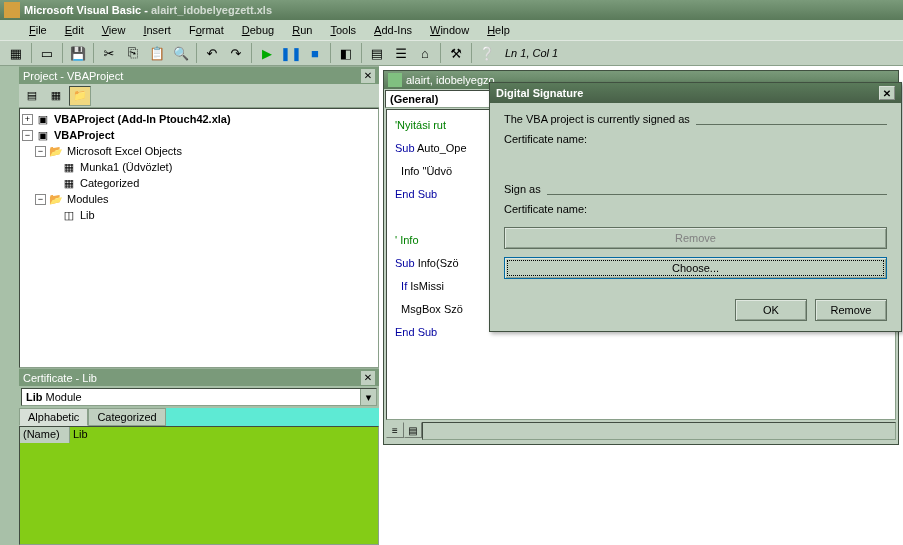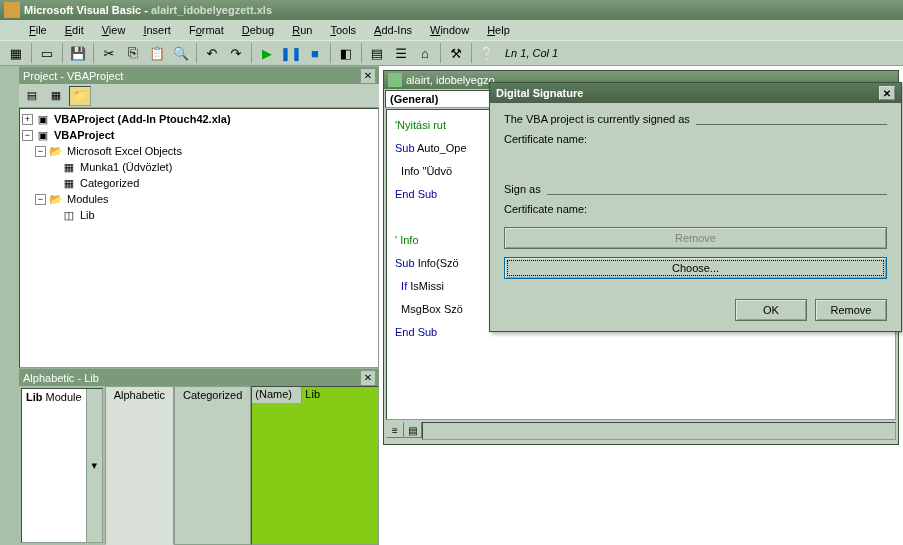--- a/index.html
+++ b/index.html
@@ -37,25 +37,25 @@
   .proj-tool.active { border: 1px inset #8aa08a; background: #f0d880; }
   .tree { background: #fff; flex: 1; overflow: auto; padding: 2px; border: 1px inset #8aa08a; }
   .tree-row { display: flex; align-items: center; height: 16px; white-space: nowrap; }
   .tree-toggle { width: 11px; height: 11px; border: 1px solid #888; display: flex; align-items: center; justify-content: center; font-size: 9px; line-height: 1; margin-right: 2px; background: #fff; cursor: pointer; }
   .tree-spacer { width: 13px; display: inline-block; }
   .tree-icon { width: 16px; height: 14px; margin-right: 3px; display: inline-flex; align-items: center; justify-content: center; font-size: 11px; }
   .tree-label { cursor: pointer; }
   .tree-label.bold { font-weight: bold; }
   
   
-  .props { display: flex; flex-direction: row; }
+  .props { display: flex; flex-direction: column; }
   .prop-combo { display: flex; border: 1px inset #8aa08a; background: #fff; margin: 2px; }
   .prop-combo-text { flex: 1; padding: 2px 4px; }
   .prop-combo-btn { width: 16px; background: #c0d0c0; border-left: 1px solid #8aa08a; display: flex; align-items: center; justify-content: center; cursor: pointer; }
-  .prop-tabs { display: flex; background: #e5e5e5; }
+  .prop-tabs { display: flex; background: #5eead4; }
   .prop-tab { padding: 2px 8px; border: 1px solid #8aa08a; background: #c0d0c0; cursor: pointer; }
   .prop-tab.active { background: #d8e0d8; border-bottom: 1px solid #d8e0d8; }
   .prop-grid { background: #84cc16; flex: 1; border: 1px inset #8aa08a; }
   .prop-row { display: flex; height: 16px; }
   .prop-name { width: 50px; background: #c0d0c0; padding: 1px 3px; border-right: 1px solid #8aa08a; }
   .prop-val { flex: 1; padding: 1px 3px; }
   
   
   .code-win { position: absolute; top: 4px; left: 4px; right: 4px; bottom: 100px; background: #c0d0c0; border: 1px solid #405040; }
   .code-title { background: linear-gradient(to bottom, #7a9a7a, #5a7a5a); color: #fff; height: 18px; display: flex; align-items: center; padding: 0 4px; }
@@ -198,21 +198,21 @@
       <div class="tree-row">
           <span class="tree-spacer"></span>
           <span class="tree-spacer"></span>
           <span class="tree-spacer"></span>
           <span class="tree-icon">◫</span>
           <span class="tree-label">Lib</span>
         </div>
     </div>
 
     <div class="panel-head">
-      <span class="panel-head-text">Alphabetic - Lib</span>
+      <span class="panel-head-text">Certificate - Lib</span>
       <span class="panel-head-close">✕</span>
     </div>
     <div class="props" style="flex:1">
       <div class="prop-combo">
         <div class="prop-combo-text"><b>Lib</b> <span>Module</span></div>
         <div class="prop-combo-btn">▾</div>
       </div>
       <div class="prop-tabs">
         <div class="prop-tab active">Alphabetic</div>
         <div class="prop-tab">Categorized</div>

